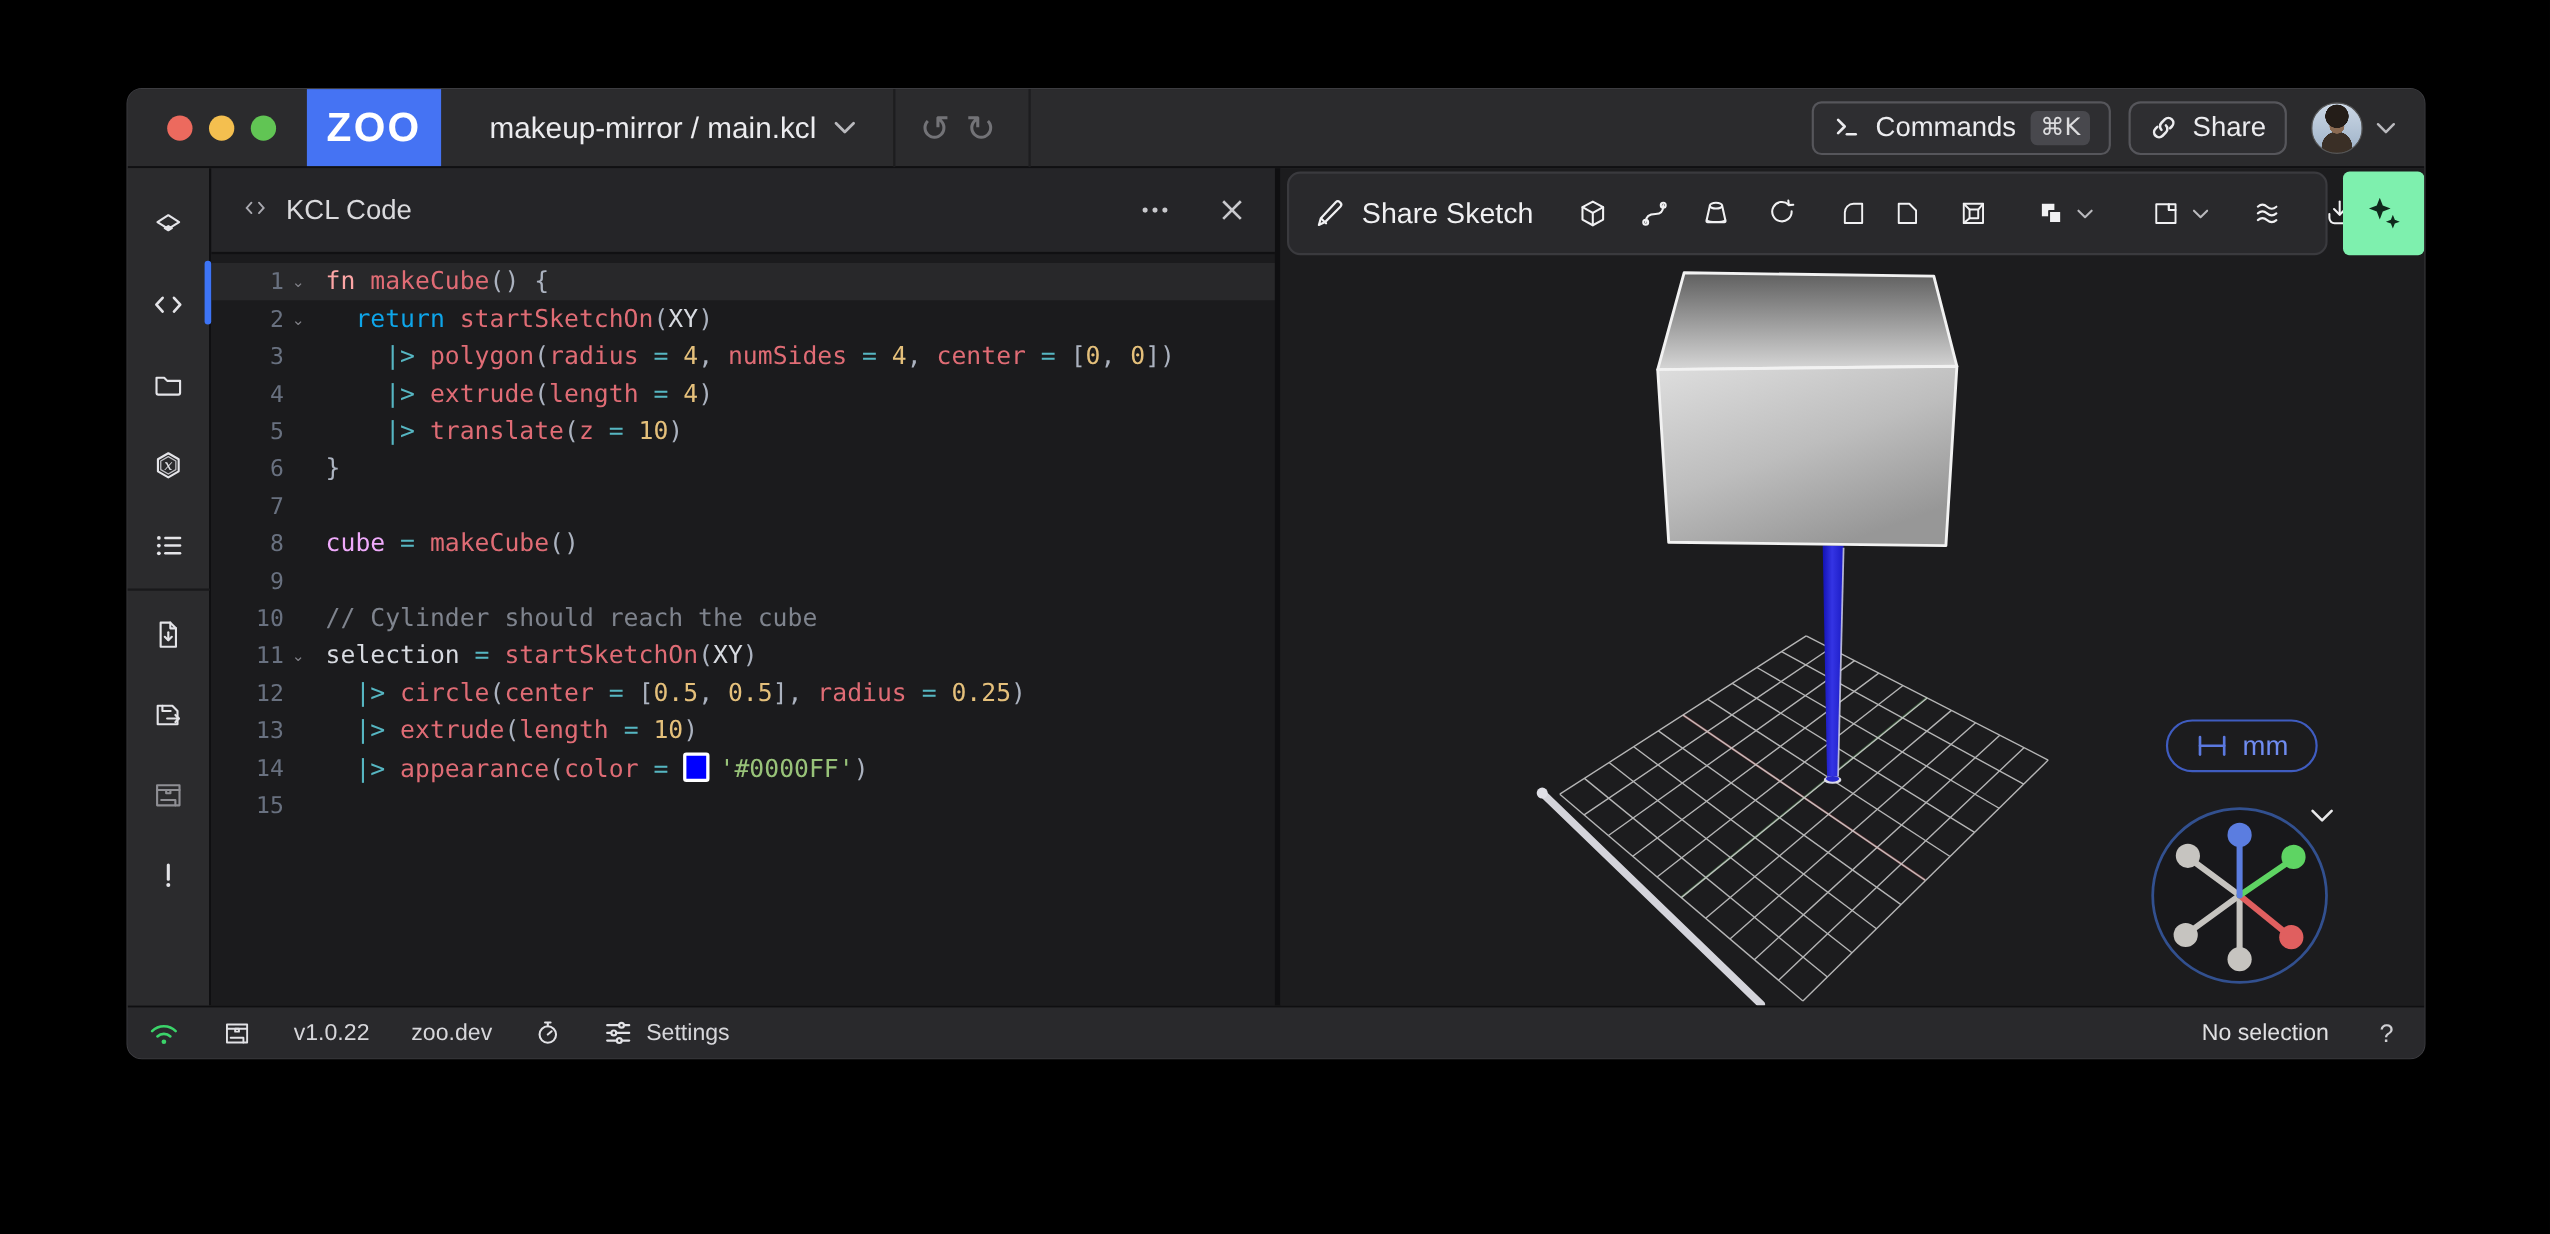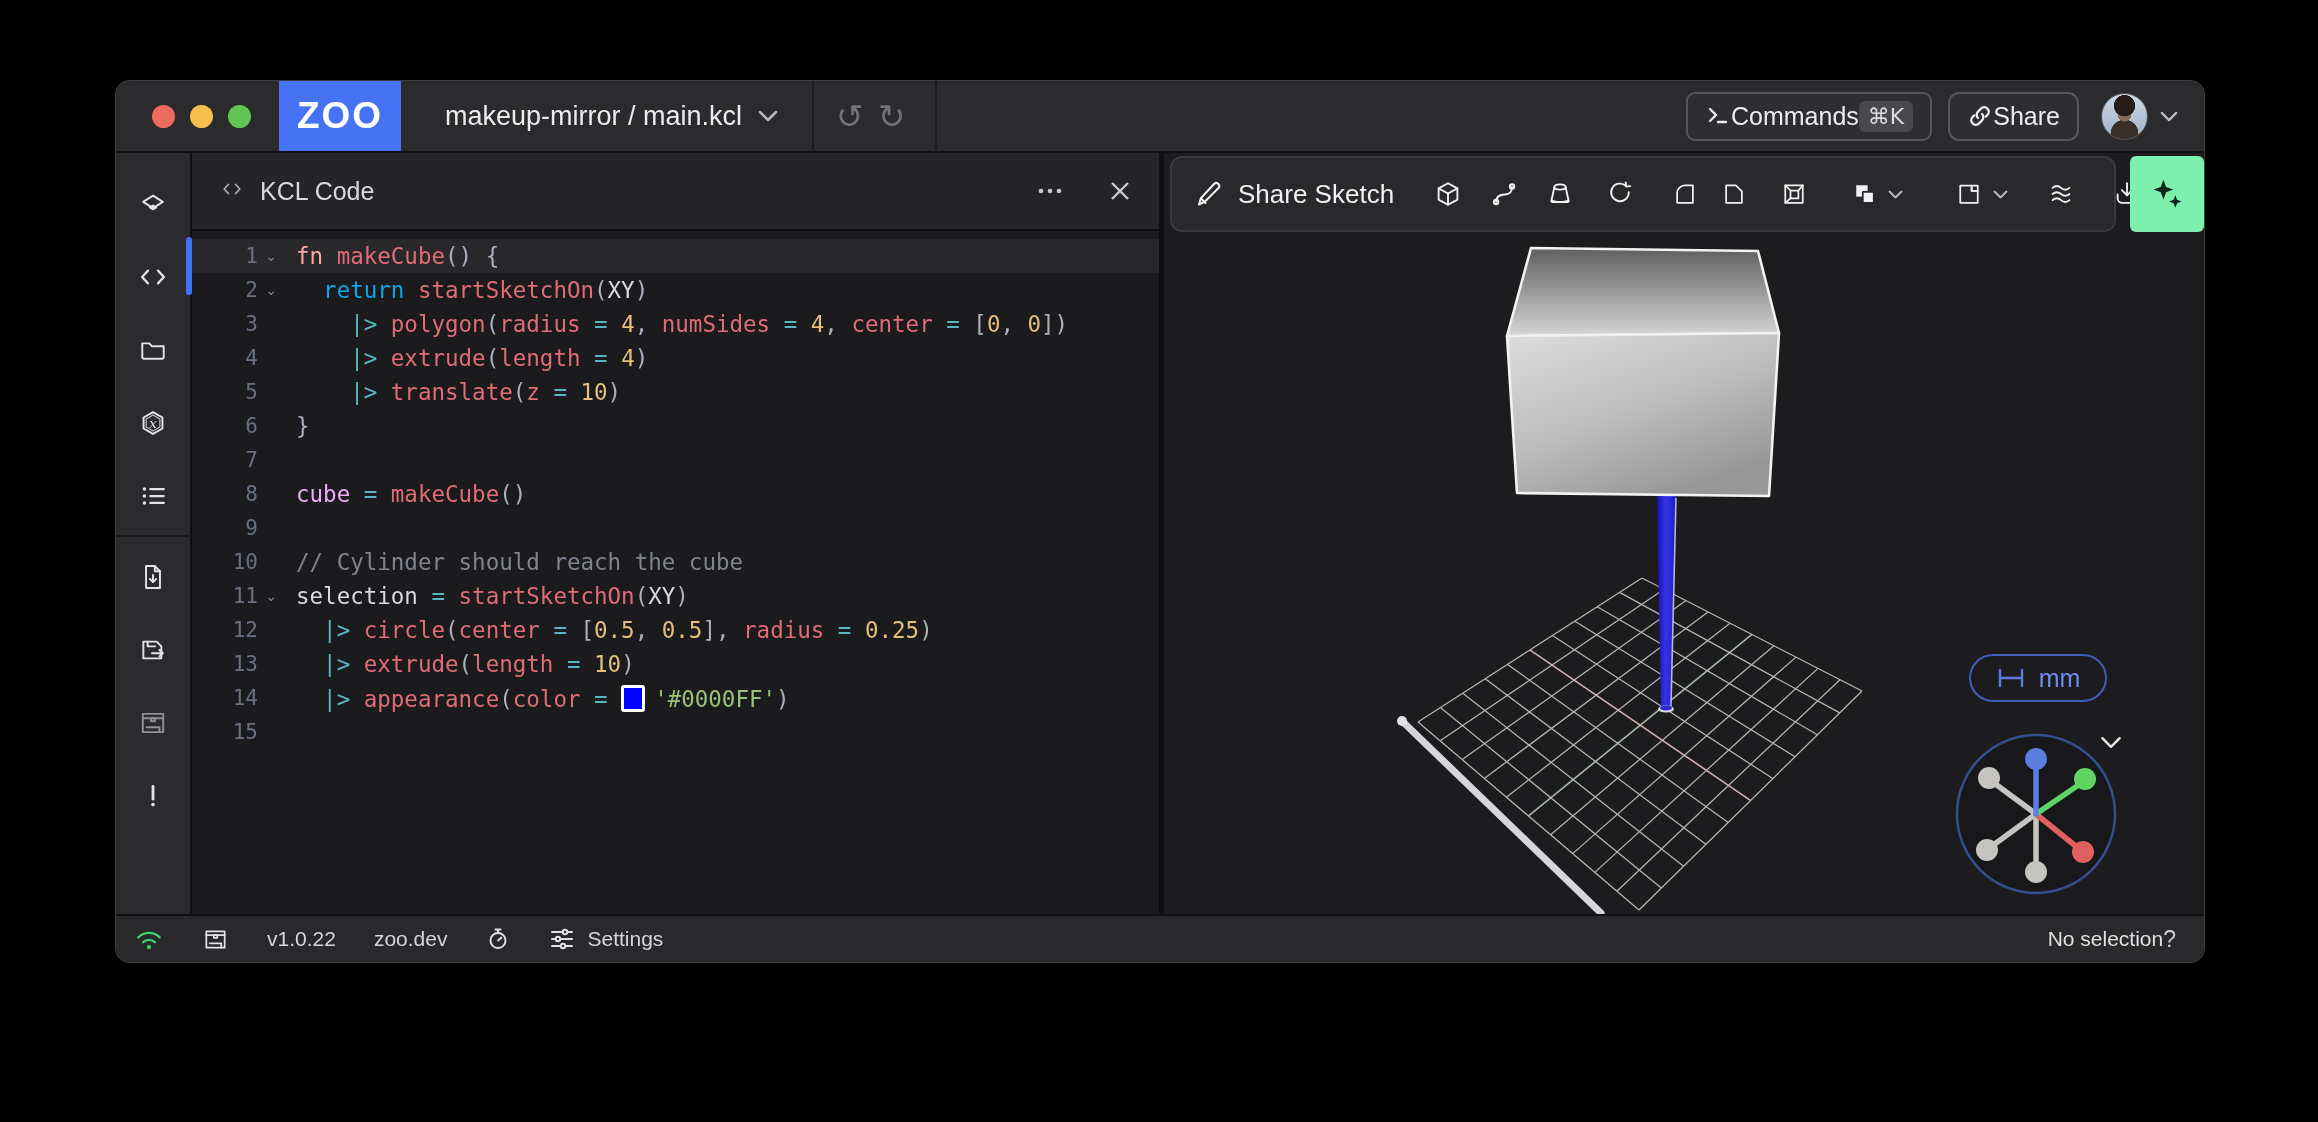--- a/index.html
+++ b/index.html
@@ -20,21 +20,21 @@
   .logo { height:70px; width:122px; margin-left:28px; background:#4573f3; color:#fff;
     display:flex; align-items:center; justify-content:center; font-weight:800;
     font-size:37px; letter-spacing:2px; flex:none; }
   .project { margin-left:44px; display:flex; align-items:center; gap:16px;
     color:#ececef; font-size:27px; }
   .chev { stroke:#b9b9bd; stroke-width:2.5; fill:none; stroke-linecap:round; stroke-linejoin:round; }
   .histsep { width:2px; height:72px; background:#1d1d1f; margin-left:34px; flex:none; }
   .hist { display:flex; gap:14px; padding:0 22px; align-items:center; }
   .hist span { font-size:33px; color:#737377; line-height:1; font-family:"DejaVu Sans", sans-serif; }
   .tb-spacer { flex:1; }
-  .tb-btn { display:flex; align-items:center; border:2px solid #56565b; border-radius:9px;
+  .tb-btn { display:flex; align-items:center; gap:13px; border:2px solid #56565b; border-radius:9px;
     height:49px; padding:0 17px; color:#ececef; font-size:25px; background:#2e2e31; flex:none; }
   .tb-btn + .tb-btn { margin-left:16px;border-radius:11px; }
   .kbd { background:#48484d; border-radius:6px; padding:3px 9px; font-size:22px; color:#dcdcde;
     font-family:"DejaVu Sans", sans-serif; }
   .avatar { width:47px; height:47px; border-radius:50%; margin-left:22px; flex:none;
     border:1px solid #555;
     background:
       radial-gradient(circle at 50% 26%, #241d18 0 26%, rgba(0,0,0,0) 27%),
       radial-gradient(circle at 50% 46%, #8a6a52 0 20%, rgba(0,0,0,0) 21%),
       radial-gradient(circle at 50% 88%, #3a2f26 0 30%, rgba(0,0,0,0) 31%),
@@ -97,21 +97,21 @@
 
   .gizmo-chev { position:absolute; left:936px; top:582px; z-index:3; }
   .gizmo { position:absolute; left:790px; top:579px; width:164px; height:164px; z-index:3; }
 
   
   .statusbar { height:46px; flex:none; display:flex; align-items:center;
     background:#29292c; padding:0 28px 0 18px; color:#d6d6da; font-size:21px; }
   .sb-item { display:flex; align-items:center; margin-right:38px; gap:12px; }
   .statusbar svg { fill:none; stroke-linecap:round; stroke-linejoin:round; }
   .sb-spacer { flex:1; }
-  .sb-right { display:flex; align-items:center; color:#e0e0e2; }
+  .sb-right { display:flex; align-items:center; gap:46px; color:#e0e0e2; }
 </style>
 </head>
 <body>
 
 <div id="stage">
   <div id="appwin">
 
     <div class="titlebar">
       <div class="tl-group">
         <div class="tl red"></div>

